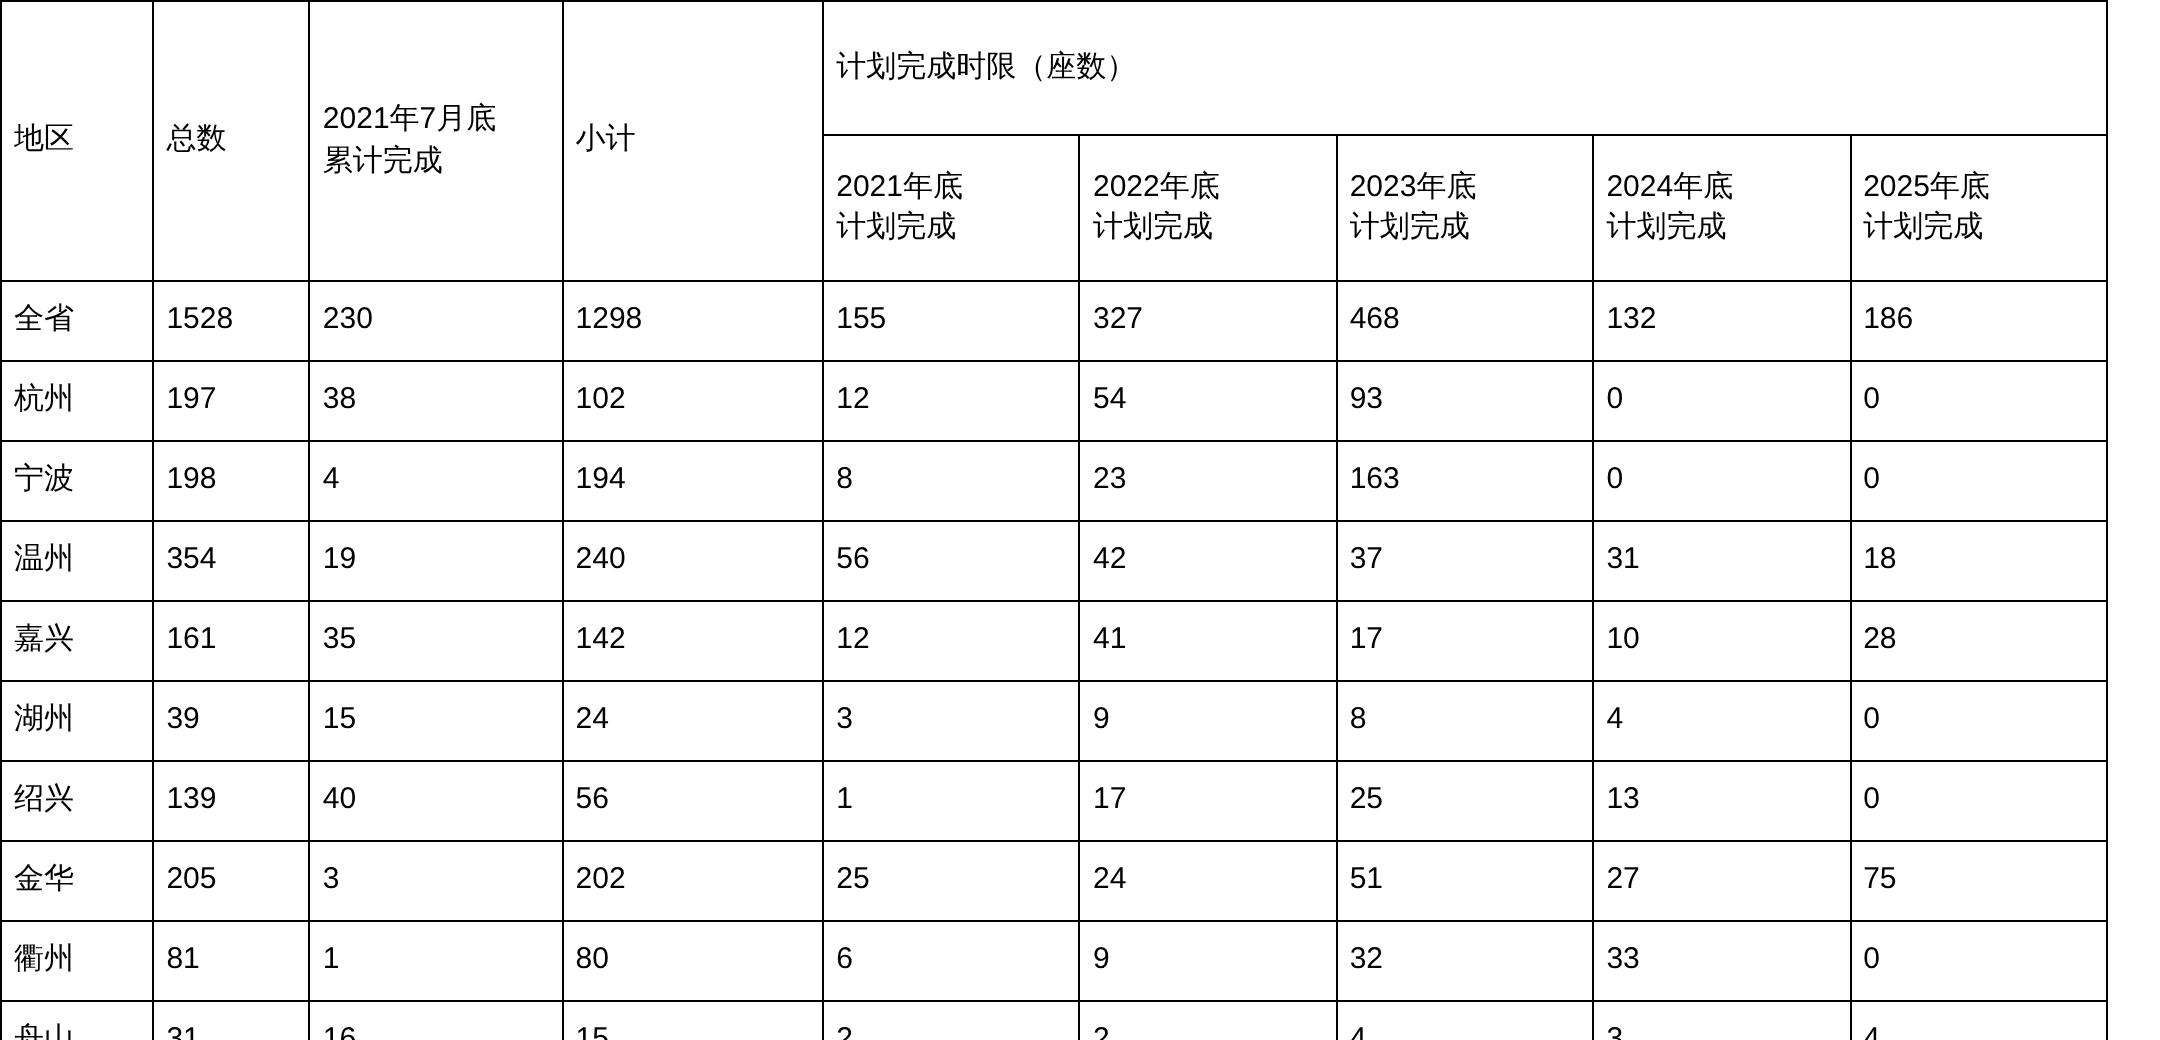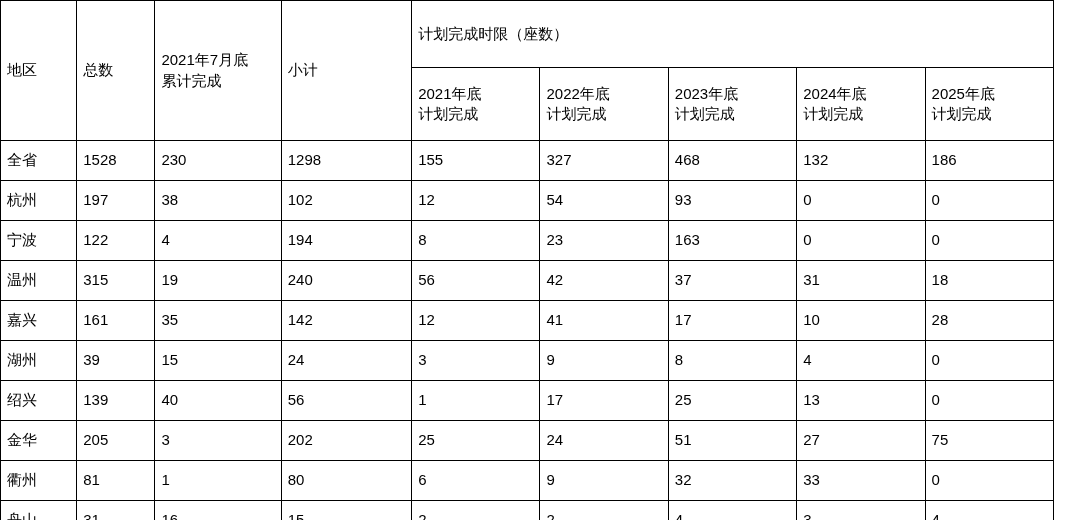--- a/index.html
+++ b/index.html
@@ -124,32 +124,32 @@
         <td class="cell-num">38</td>
         <td class="cell-num">102</td>
         <td class="cell-num">12</td>
         <td class="cell-num">54</td>
         <td class="cell-num">93</td>
         <td class="cell-num">0</td>
         <td class="cell-num">0</td>
       </tr>
       <tr>
         <td>宁波</td>
-        <td class="cell-num">122</td>
+        <td class="cell-num">198</td>
         <td class="cell-num">4</td>
         <td class="cell-num">194</td>
         <td class="cell-num">8</td>
         <td class="cell-num">23</td>
         <td class="cell-num">163</td>
         <td class="cell-num">0</td>
         <td class="cell-num">0</td>
       </tr>
       <tr>
         <td>温州</td>
-        <td class="cell-num">315</td>
+        <td class="cell-num">354</td>
         <td class="cell-num">19</td>
         <td class="cell-num">240</td>
         <td class="cell-num">56</td>
         <td class="cell-num">42</td>
         <td class="cell-num">37</td>
         <td class="cell-num">31</td>
         <td class="cell-num">18</td>
       </tr>
       <tr>
         <td>嘉兴</td>

